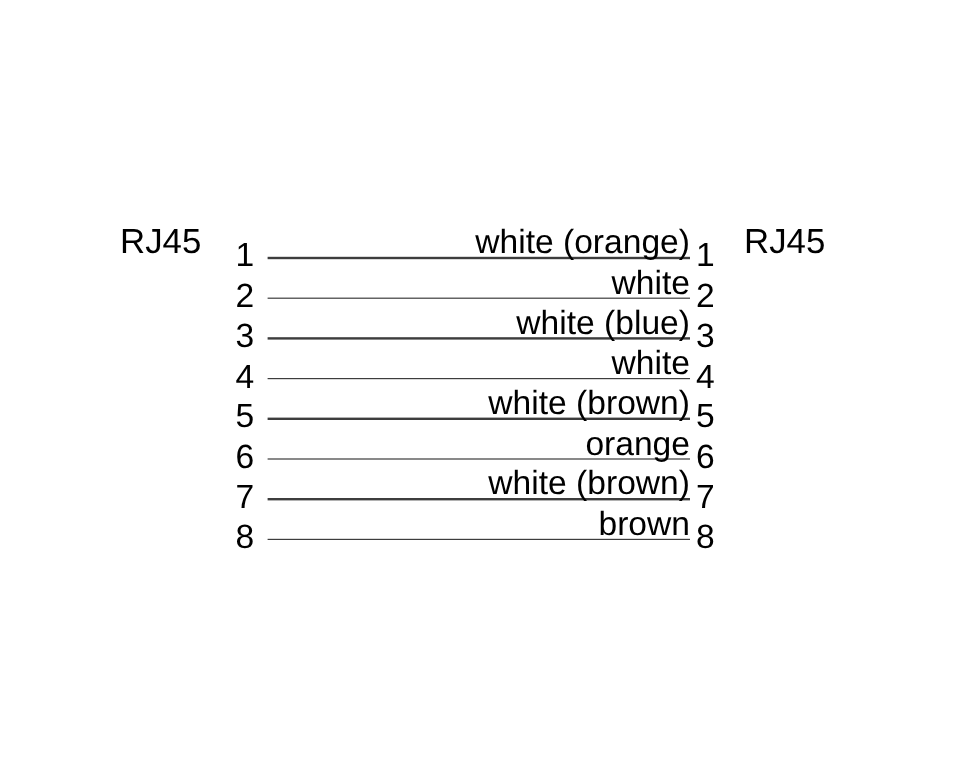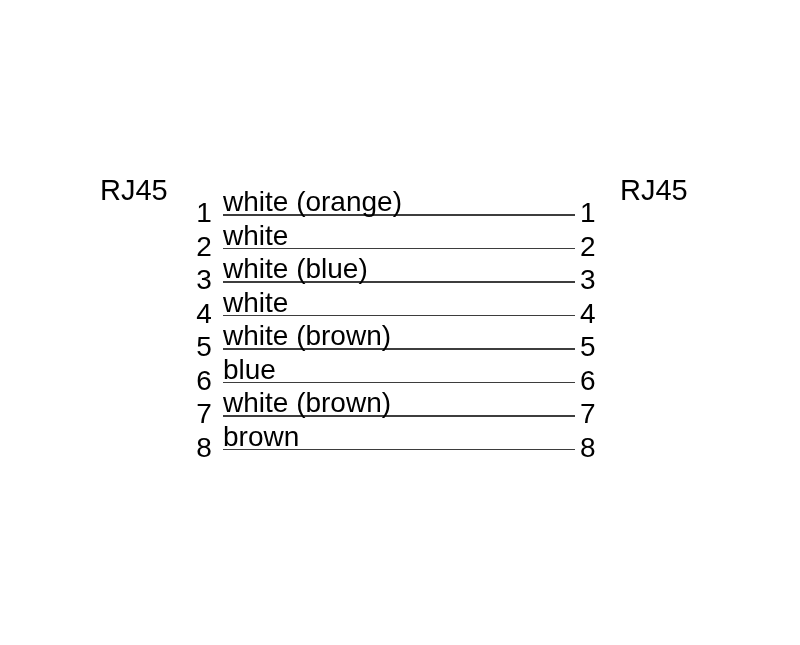--- a/index.html
+++ b/index.html
@@ -11,21 +11,21 @@
     position: relative;
     width: 800px;
     height: 645px;
     background: var(--color-background, #ffffff);
     font-family: "Liberation Sans", sans-serif;
     color: var(--color-text, #000000);
     overflow: hidden;
   }
   .connector-label {
     position: absolute;
-    top: 176px;
+    top: 188px;
     font-size: 29px;
     line-height: 1;
     white-space: nowrap;
   }
   .connector-left  { left: 100px; }
   .connector-right { left: 620px; }
   .row {
     position: absolute;
     left: 0;
     width: 800px;
@@ -55,21 +55,21 @@
     width: 352px;
     height: 1.6px;
     top: -1px;
     background: var(--color-line, #3d3d3d);
   }
   .wire-label {
     position: absolute;
     left: 223px;
     width: 352px;
     top: -27px;
-    text-align: left;
+    text-align: right;
     font-size: 28px;
     line-height: 1;
     white-space: nowrap;
   }
 </style>
 </head>
 <body>
 
 <div class="canvas">
 
@@ -108,21 +108,21 @@
   <div class="row" style="--i:4">
     <span class="pin pin-left">5</span>
     <div class="wire-line"></div>
     <span class="wire-label">white (brown)</span>
     <span class="pin pin-right">5</span>
   </div>
 
   <div class="row" style="--i:5">
     <span class="pin pin-left">6</span>
     <div class="wire-line"></div>
-    <span class="wire-label">blue</span>
+    <span class="wire-label">orange</span>
     <span class="pin pin-right">6</span>
   </div>
 
   <div class="row" style="--i:6">
     <span class="pin pin-left">7</span>
     <div class="wire-line"></div>
     <span class="wire-label">white (brown)</span>
     <span class="pin pin-right">7</span>
   </div>
 

